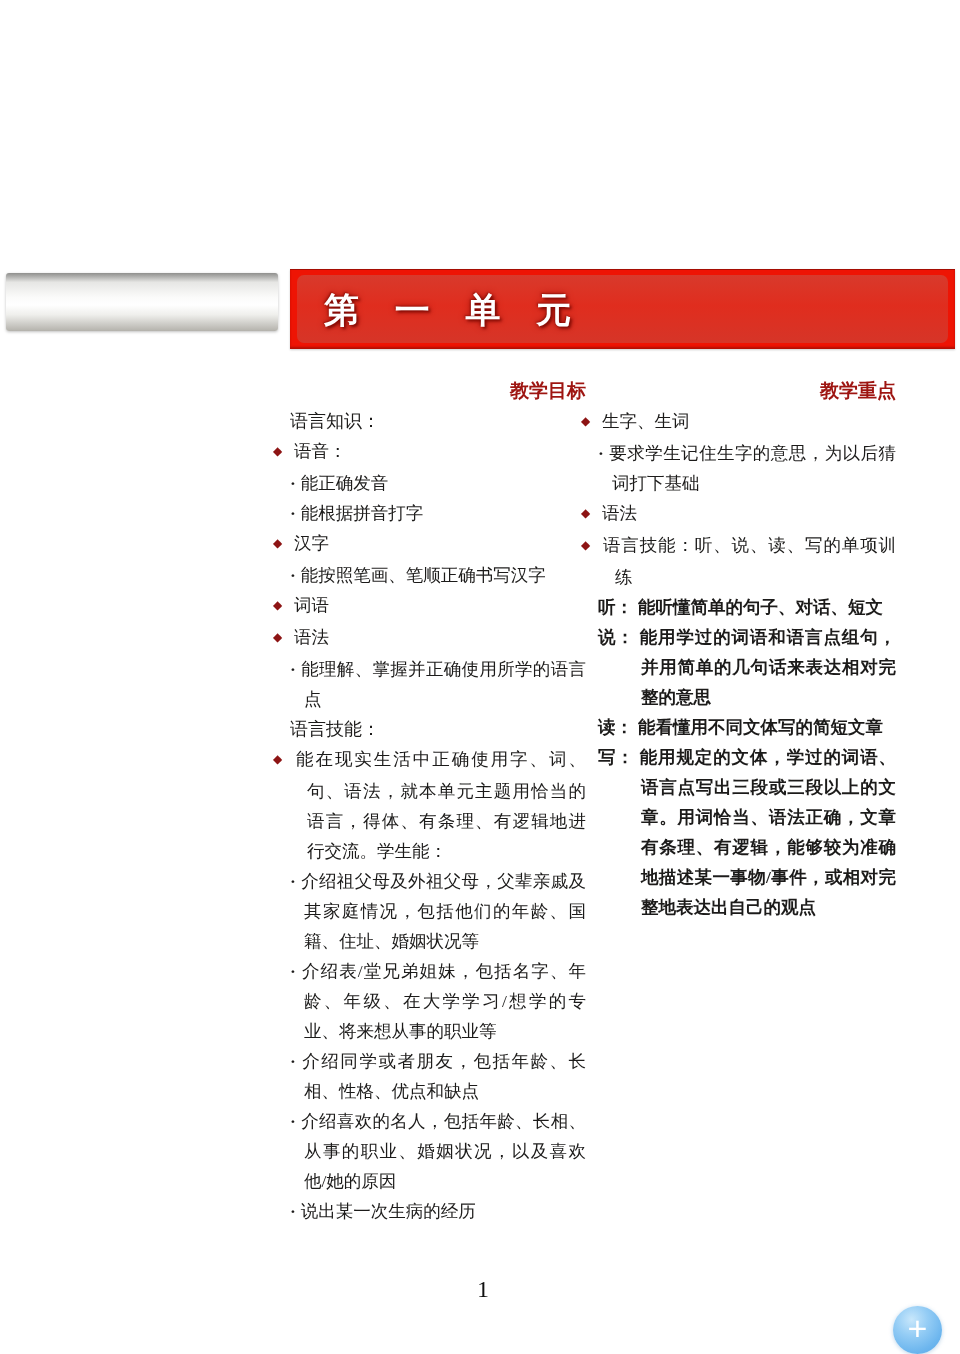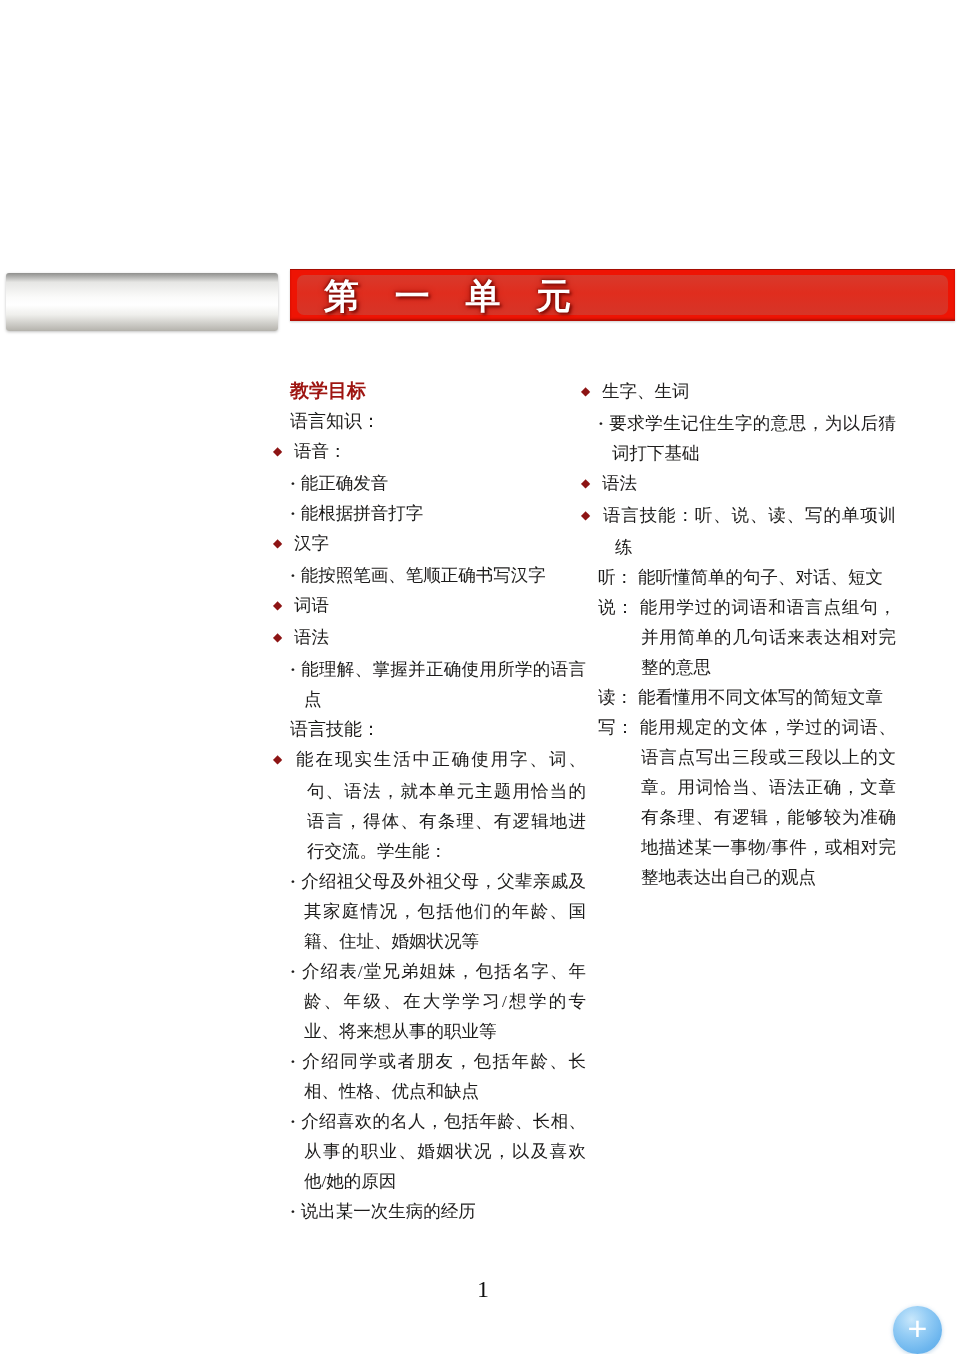--- a/index.html
+++ b/index.html
@@ -19,21 +19,21 @@
   .page{position:relative;width:960px;height:1354px;background:#ffffff;}
 
   
   .gray-bar{
     position:absolute;left:6px;top:273px;width:272px;height:58px;
     background:linear-gradient(180deg,#8f8f8d 0%,#e6e6e4 16%,#fbfbfa 42%,#ffffff 55%,#efefec 72%,#b4b2ac 100%);
     border-radius:3px;
     box-shadow:0 1px 3px rgba(0,0,0,.25);
   }
   .red-banner{
-    position:absolute;left:290px;top:269px;width:665px;height:52px;
+    position:absolute;left:290px;top:269px;width:665px;height:80px;
     background:var(--banner-border-red);
     box-shadow:inset 0 1px 0 #a50d03, inset 0 -2px 2px #b30e04, 0 1px 2px rgba(0,0,0,.2);
     padding:6px 7px;
   }
   .red-banner-inner{
     width:100%;height:100%;
     background:linear-gradient(180deg,#d83a2c 0%,#e02d1e 45%,#d63528 100%);
     border-radius:7px;
     display:flex;align-items:center;
     padding-left:27px;
@@ -46,39 +46,40 @@
   }
 
   
   .col{position:absolute;top:376px;color:var(--text-black);}
   .col-left{left:290px;width:296px;}
   .col-right{left:598px;width:298px;}
   .col-heading{
     font-family:"Liberation Sans","DejaVu Sans",sans-serif;
     font-size:19px;font-weight:bold;color:var(--heading-dark-red);
     line-height:30px;
+    text-align:right;
   }
   .item{
     font-size:17.5px;line-height:30px;text-align:justify;
     color:var(--text-black);
   }
   .item.label{
     font-family:"Liberation Sans","DejaVu Sans",sans-serif;
     font-weight:normal;font-size:18px;
   }
   .item.diamond{padding-left:17px;text-indent:-17px;}
   .bullet.diamond-bullet{
     color:var(--diamond-dark-red);
     font-size:12px;margin-right:4px;
     display:inline-block;transform:translateY(-2px);
   }
   .item.dot{padding-left:14px;text-indent:-14px;}
   .bullet.dot-bullet{font-weight:bold;margin-right:5px;}
   .item.plain{padding-left:14px;}
-  .item.skill{padding-left:43px;text-indent:-43px;}
+  .item.skill{padding-left:43px;text-indent:-43px;font-weight:bold;}
   .skill .prefix{margin-right:5px;}
 
   
   .page-number{
     position:absolute;left:468px;top:1276px;width:30px;
     font-family:"Liberation Serif","DejaVu Serif",serif;
     font-size:24px;color:#111;text-align:center;
   }
   .fab{
     position:absolute;left:893px;top:1306px;width:49px;height:48px;
@@ -122,20 +123,21 @@
         <div class="item diamond"><span class="bullet diamond-bullet">◆</span><span>能在现实生活中正确使用字、词、句、语法，就本单元主题用恰当的语言，得体、有条理、有逻辑地进行交流。学生能：</span></div>
         <div class="item dot"><span class="bullet dot-bullet">·</span><span>介绍祖父母及外祖父母，父辈亲戚及其家庭情况，包括他们的年龄、国籍、住址、婚姻状况等</span></div>
         <div class="item dot"><span class="bullet dot-bullet">·</span><span>介绍表/堂兄弟姐妹，包括名字、年龄、年级、在大学学习/想学的专业、将来想从事的职业等</span></div>
         <div class="item dot"><span class="bullet dot-bullet">·</span><span>介绍同学或者朋友，包括年龄、长相、性格、优点和缺点</span></div>
         <div class="item dot"><span class="bullet dot-bullet">·</span><span>介绍喜欢的名人，包括年龄、长相、从事的职业、婚姻状况，以及喜欢他/她的原因</span></div>
         <div class="item dot"><span class="bullet dot-bullet">·</span><span>说出某一次生病的经历</span></div>
       </div>
   </div>
 
   <div class="col col-right">
+    <div class="col-heading">教学重点</div>
     <div>
         <div class="item diamond"><span class="bullet diamond-bullet">◆</span><span>生字、生词</span></div>
         <div class="item dot"><span class="bullet dot-bullet">·</span><span>要求学生记住生字的意思，为以后猜词打下基础</span></div>
         <div class="item diamond"><span class="bullet diamond-bullet">◆</span><span>语法</span></div>
         <div class="item diamond"><span class="bullet diamond-bullet">◆</span><span>语言技能：听、说、读、写的单项训练</span></div>
         <div class="item skill"><span class="prefix">听：</span><span>能听懂简单的句子、对话、短文</span></div>
         <div class="item skill"><span class="prefix">说：</span><span>能用学过的词语和语言点组句，并用简单的几句话来表达相对完整的意思</span></div>
         <div class="item skill"><span class="prefix">读：</span><span>能看懂用不同文体写的简短文章</span></div>
         <div class="item skill"><span class="prefix">写：</span><span>能用规定的文体，学过的词语、语言点写出三段或三段以上的文章。用词恰当、语法正确，文章有条理、有逻辑，能够较为准确地描述某一事物/事件，或相对完整地表达出自己的观点</span></div>
       </div>

